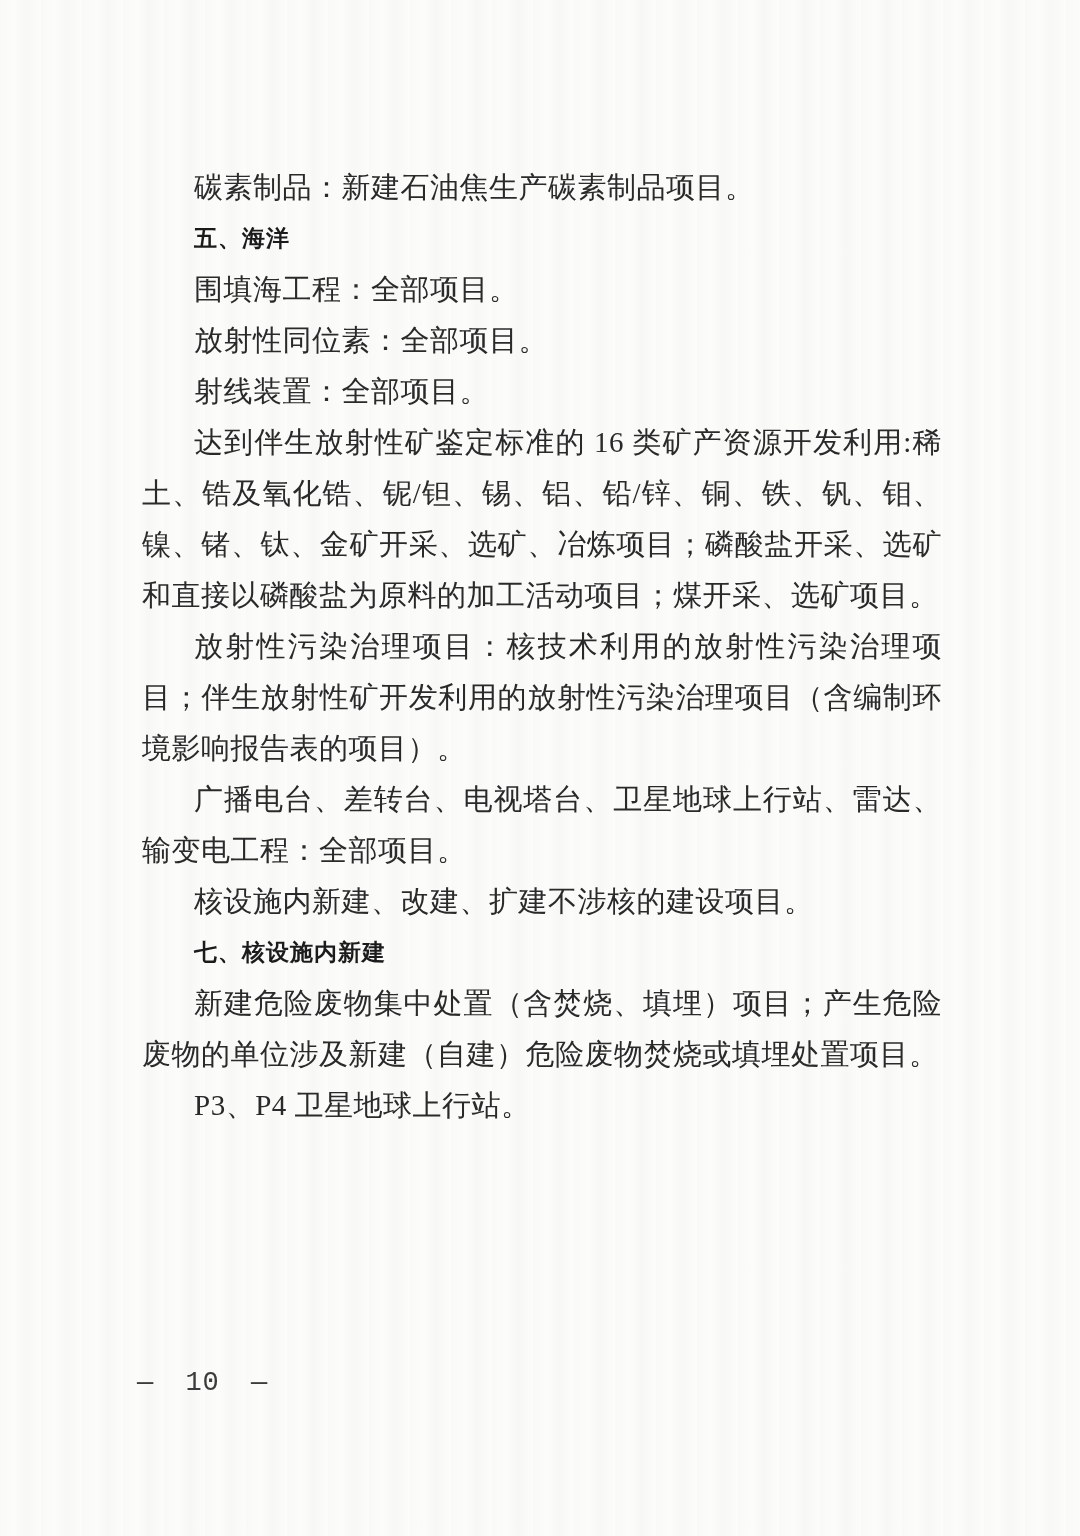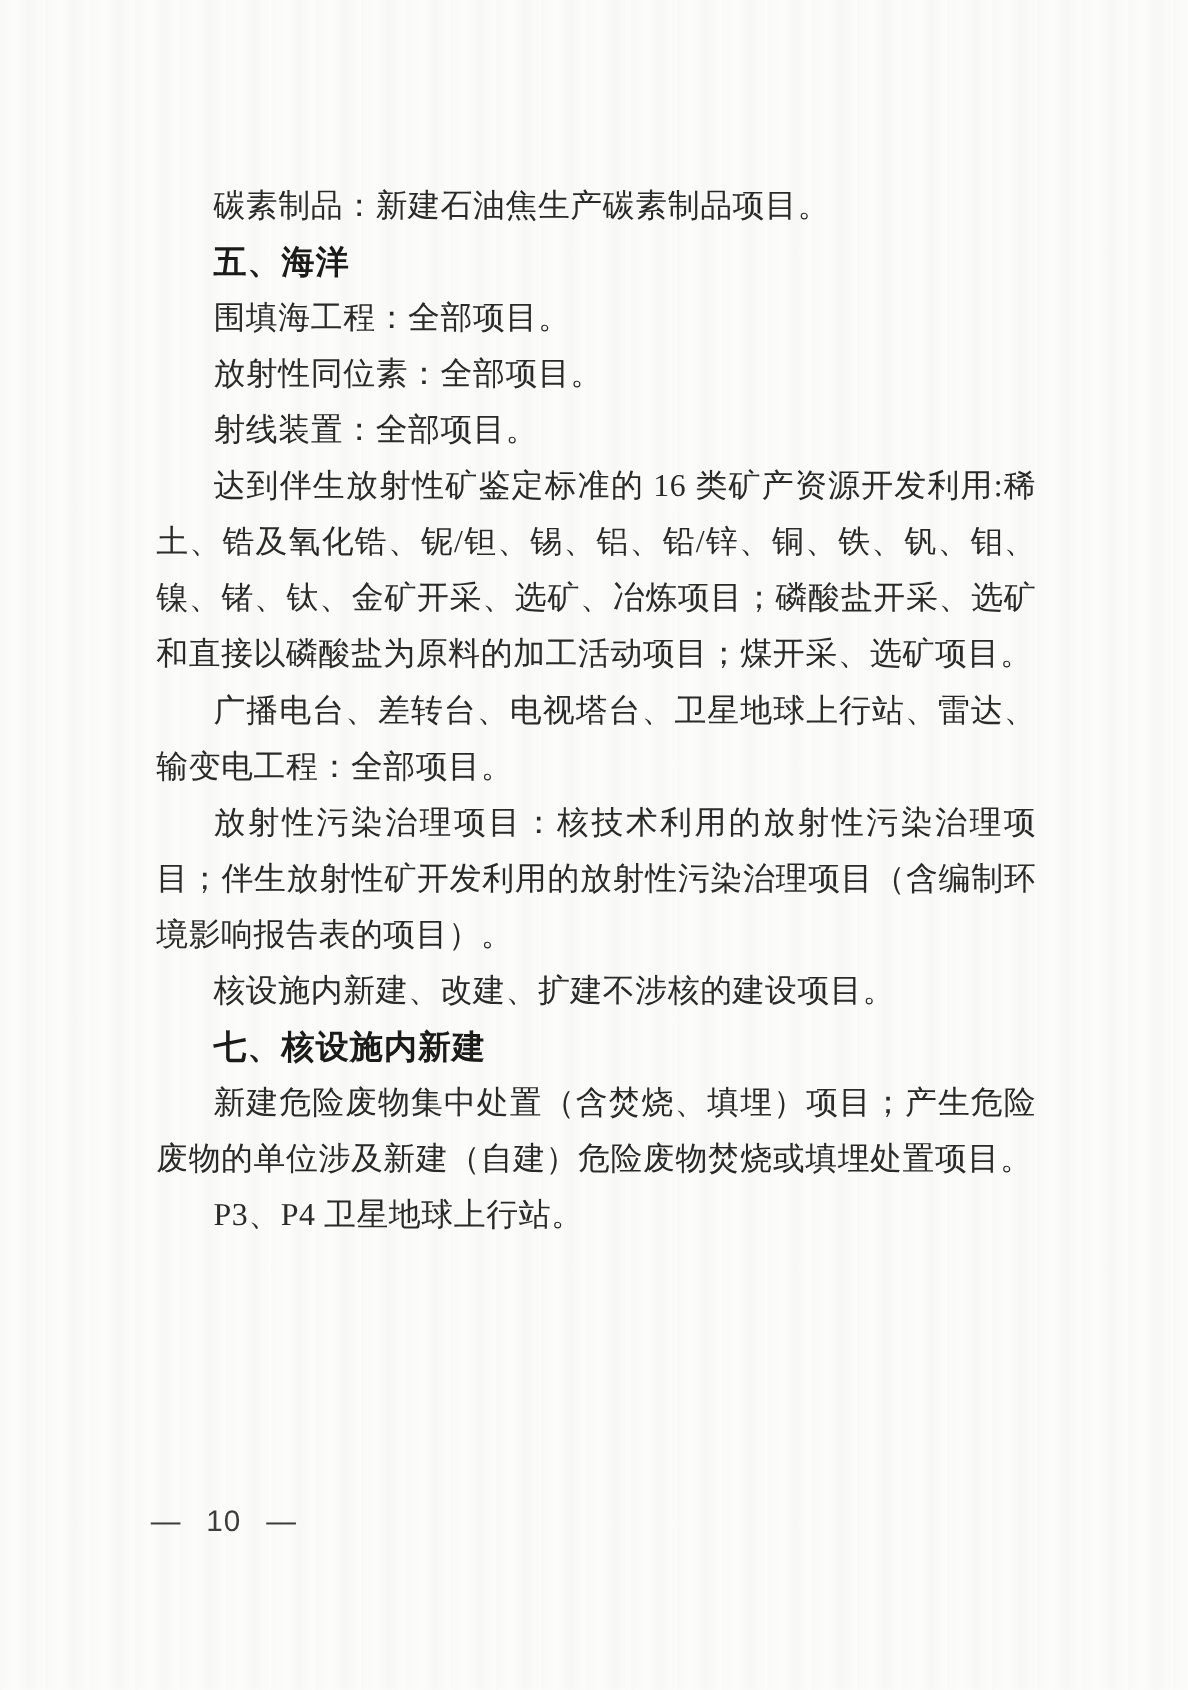--- a/index.html
+++ b/index.html
@@ -34,54 +34,54 @@
     text-align:justify;
     text-align-last:left;
     letter-spacing:0.5px;
   }
   .para{
     margin:0;
     text-indent:52px;
   }
   .heading{
     margin:0;
-    font-size:30px;
+    font-size:23px;
     line-height:51px;
     text-indent:52px;
     font-family:"Liberation Sans","DejaVu Sans",sans-serif;
     font-weight:700;
     color:var(--heading);
     text-align:center;
     letter-spacing:1px;
   }
   .page-number{
     position:absolute;
     left:137px;top:1367px;
     font-size:27px;
     line-height:32px;
     color:var(--muted);
-    font-family:Liberation Sans, sans-serif;
+    font-family:Liberation Mono, monospace;
     word-spacing:14px;
     letter-spacing:1px;
   }
 </style>
 </head>
 <body>
 
 <div class="scan-texture"></div>
 
 <div>
   <div class="content">
     <p class="para">碳素制品：新建石油焦生产碳素制品项目。</p>
     <h2 class="heading">五、海洋</h2>
     <p class="para">围填海工程：全部项目。</p>
     <p class="para">放射性同位素：全部项目。</p>
     <p class="para">射线装置：全部项目。</p>
     <p class="para">达到伴生放射性矿鉴定标准的 16 类矿产资源开发利用:稀土、锆及氧化锆、铌/钽、锡、铝、铅/锌、铜、铁、钒、钼、镍、锗、钛、金矿开采、选矿、冶炼项目；磷酸盐开采、选矿和直接以磷酸盐为原料的加工活动项目；煤开采、选矿项目。</p>
+    <p class="para">放射性污染治理项目：核技术利用的放射性污染治理项目；伴生放射性矿开发利用的放射性污染治理项目（含编制环境影响报告表的项目）。</p>
     <p class="para">广播电台、差转台、电视塔台、卫星地球上行站、雷达、输变电工程：全部项目。</p>
-    <p class="para">放射性污染治理项目：核技术利用的放射性污染治理项目；伴生放射性矿开发利用的放射性污染治理项目（含编制环境影响报告表的项目）。</p>
     <p class="para">核设施内新建、改建、扩建不涉核的建设项目。</p>
     <h2 class="heading">七、核设施内新建</h2>
     <p class="para">新建危险废物集中处置（含焚烧、填埋）项目；产生危险废物的单位涉及新建（自建）危险废物焚烧或填埋处置项目。</p>
     <p class="para">P3、P4 卫星地球上行站。</p>
   </div>
   <div class="page-number">— 10 —</div>
 </div>
 
 </body></html>

